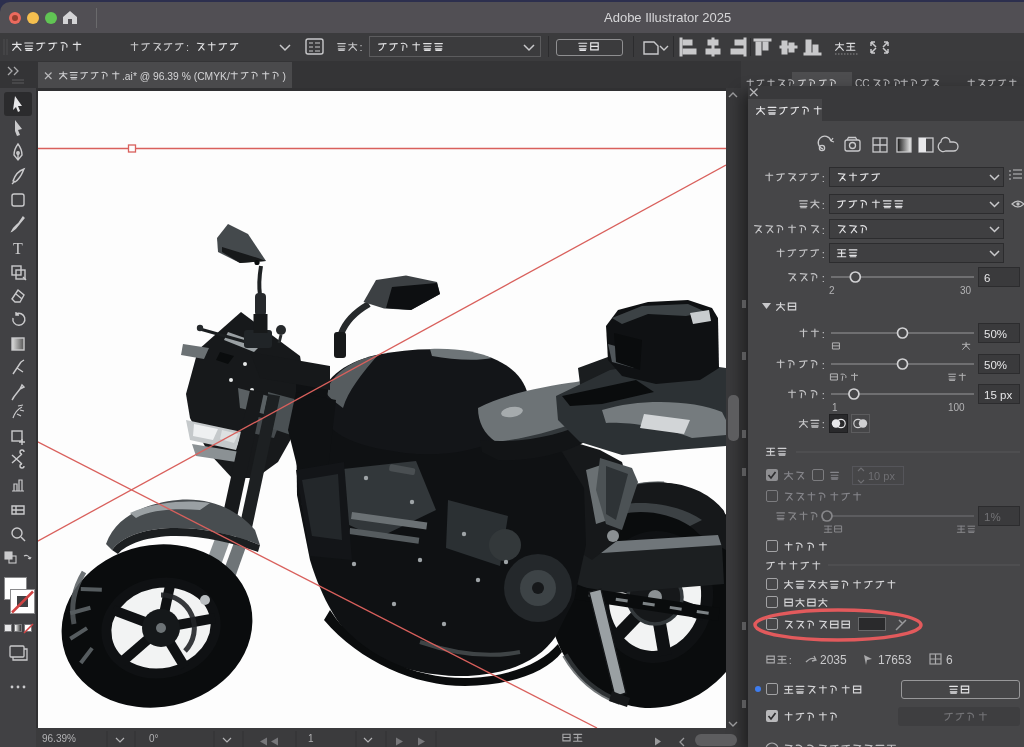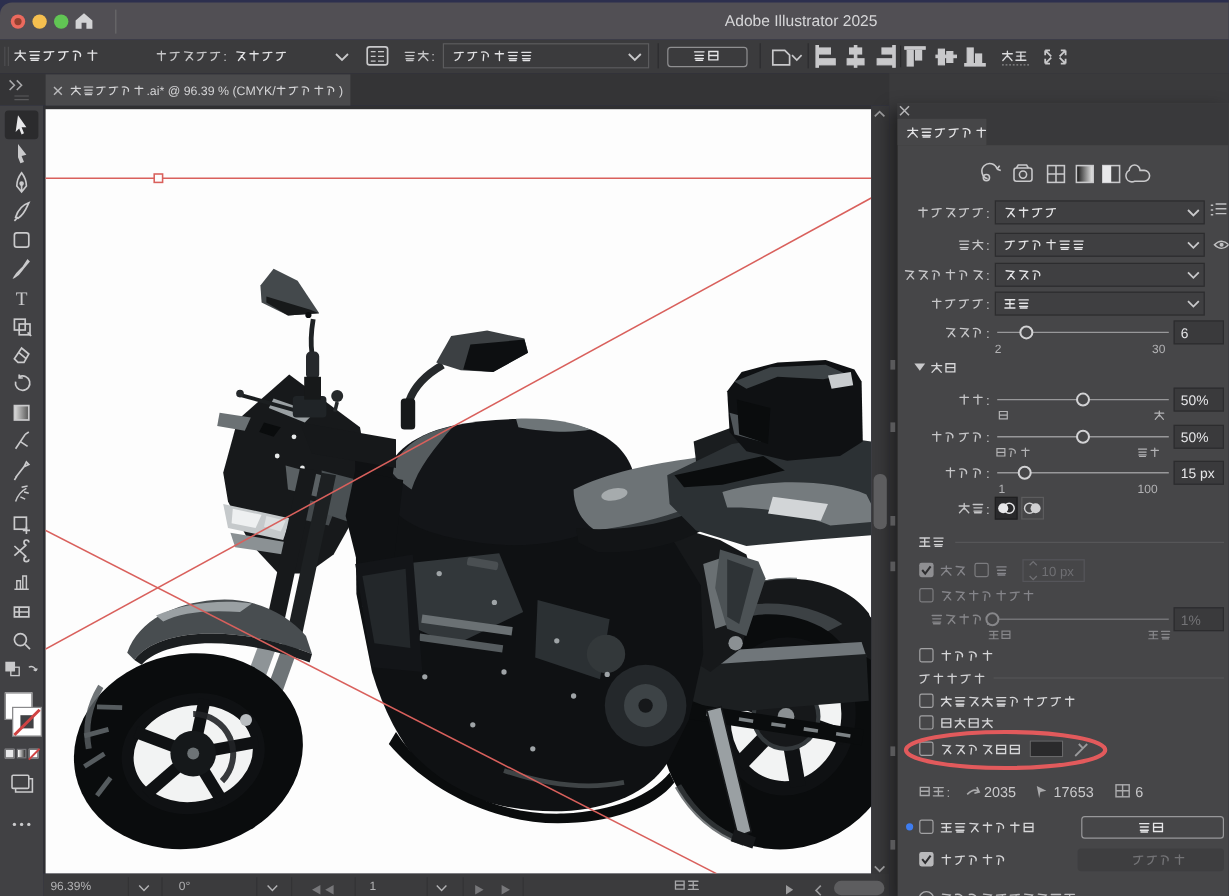--- a/index.html
+++ b/index.html
@@ -28,20 +28,31 @@
     <div style="position:absolute;left:556px;top:39px;width:67px;height:17px;border:1.5px solid #8f8f91;border-radius:3px"></div>
     <div style="position:absolute;left:633px;top:36px;width:1px;height:21px;background:#2c2c2e;"></div>
     <div style="position:absolute;left:673px;top:36px;width:1px;height:21px;background:#2c2c2e;"></div>
     <div style="position:absolute;left:750px;top:38px;width:1px;height:18px;background:#2c2c2e;"></div>
     <div style="position:absolute;left:4px;top:92px;width:28px;height:24px;background:#2b2b2d;border-radius:3px"></div>
     <div style="position:absolute;left:4px;top:577px;width:23px;height:23px;background:#fff;border:1px solid #8a8a8c"></div>
     <div style="position:absolute;left:11px;top:590px;width:23px;height:23px;background:#414144;border:6px solid #fff;box-shadow:0 0 0 1px #8a8a8c"></div>
     <div style="position:absolute;left:4px;top:624px;width:8px;height:8px;background:#e8e8ea;border:1px solid #77777a"></div>
     <div style="position:absolute;left:14px;top:624px;width:8px;height:8px;background:linear-gradient(90deg,#fff,#333);border:1px solid #77777a"></div>
     <div style="position:absolute;left:24px;top:624px;width:8px;height:8px;background:#fff;border:1px solid #77777a"></div>
+    <div style="position:absolute;left:741px;top:72px;width:283px;height:14px;overflow:hidden">
+      <div style="position:absolute;left:51px;top:0;width:60px;height:22px;background:#4d4d4f"></div>
+      <svg width="283" height="22" style="position:absolute;left:0;top:0">
+        <path d="M6.0,9.2 L12.4,9.2 M9.2,7.2 L9.2,14.4 M16.1,8.6 L22.9,8.1 M20.6,8.3 C20.6,11.6 19.2,13.6 16.7,14.4 M26.8,9.2 L33.2,9.2 M30.0,7.2 L30.0,14.4 M37.5,7.8 L43.3,8.4 L38.7,14.4 M40.8,10.8 L43.7,14.0 M47.5,8.0 C50.8,7.2 53.3,9.2 52.5,11.6 M49.1,10.0 L48.7,14.4" fill="none" stroke="#bcbcbe" stroke-width="1.02" stroke-linecap="round"></path>
+        <path d="M57.7,8.6 L64.5,8.1 M62.2,8.3 C62.2,11.6 60.8,13.6 58.3,14.4 M68.2,8.0 C71.6,7.2 74.1,9.2 73.3,11.6 M69.9,10.0 L69.5,14.4 M78.5,8.6 L85.3,8.1 M83.0,8.3 C83.0,11.6 81.6,13.6 79.1,14.4 M89.0,8.0 C92.4,7.2 94.9,9.2 94.1,11.6 M90.7,10.0 L90.3,14.4" fill="none" stroke="#dededf" stroke-width="1.02" stroke-linecap="round"></path>
+        <text x="114" y="15" font-size="10.2" fill="#bcbcbe" font-weight="normal" font-family="&quot;Liberation Sans&quot;, sans-serif">CC </text>
+        <path d="M132.8,7.8 L138.7,8.4 L134.1,14.4 M136.2,10.8 L139.1,14.0 M142.8,8.0 C146.2,7.2 148.7,9.2 147.8,11.6 M144.5,10.0 L144.1,14.4 M153.2,8.0 C156.6,7.2 159.1,9.2 158.2,11.6 M154.9,10.0 L154.5,14.4" fill="none" stroke="#bcbcbe" stroke-width="1.02" stroke-linecap="round"></path>
+        <path d="M160.0,9.2 L166.4,9.2 M163.2,7.2 L163.2,14.4 M170.2,8.0 C173.6,7.2 176.1,9.2 175.3,11.6 M171.9,10.0 L171.5,14.4 M180.5,8.6 L187.3,8.1 M185.0,8.3 C185.0,11.6 183.6,13.6 181.1,14.4 M191.5,7.8 L197.3,8.4 L192.7,14.4 M194.8,10.8 L197.7,14.0" fill="none" stroke="#bcbcbe" stroke-width="1.02" stroke-linecap="round"></path>
+        <path d="M227.0,9.2 L233.4,9.2 M230.2,7.2 L230.2,14.4 M237.7,7.8 L243.5,8.4 L238.9,14.4 M241.0,10.8 L243.9,14.0 M247.5,8.6 L254.3,8.1 M252.0,8.3 C252.0,11.6 250.6,13.6 248.1,14.4 M257.9,8.6 L264.7,8.1 M262.4,8.3 C262.4,11.6 261.0,13.6 258.5,14.4 M268.6,9.2 L275.0,9.2 M271.8,7.2 L271.8,14.4" fill="none" stroke="#bcbcbe" stroke-width="1.02" stroke-linecap="round"></path>
+      </svg>
+    </div>
     <div style="position:absolute;left:748px;top:86px;width:276px;height:661px;background:#464648;box-shadow:-6px 6px 14px rgba(0,0,0,0.45)"></div>
     <div style="position:absolute;left:748px;top:86px;width:276px;height:13px;background:#39393b;"></div>
     <div style="position:absolute;left:748px;top:99px;width:276px;height:22px;background:#39393b;"></div>
     <div style="position:absolute;left:748px;top:99px;width:74px;height:22px;background:#464648;"></div>
     <div style="position:absolute;left:829px;top:167px;width:175px;height:20px;background:#3f3f41;border:1px solid #2c2c2e"></div>
     <div style="position:absolute;left:829px;top:194px;width:175px;height:20px;background:#3f3f41;border:1px solid #2c2c2e"></div>
     <div style="position:absolute;left:829px;top:219px;width:175px;height:20px;background:#3f3f41;border:1px solid #2c2c2e"></div>
     <div style="position:absolute;left:829px;top:243px;width:175px;height:20px;background:#3f3f41;border:1px solid #2c2c2e"></div>
     <div style="position:absolute;left:978px;top:267px;width:42px;height:20px;background:#3a3a3c;border:1px solid #2c2c2e"></div>
     <div style="position:absolute;left:978px;top:323px;width:42px;height:20px;background:#3a3a3c;border:1px solid #2c2c2e"></div>

